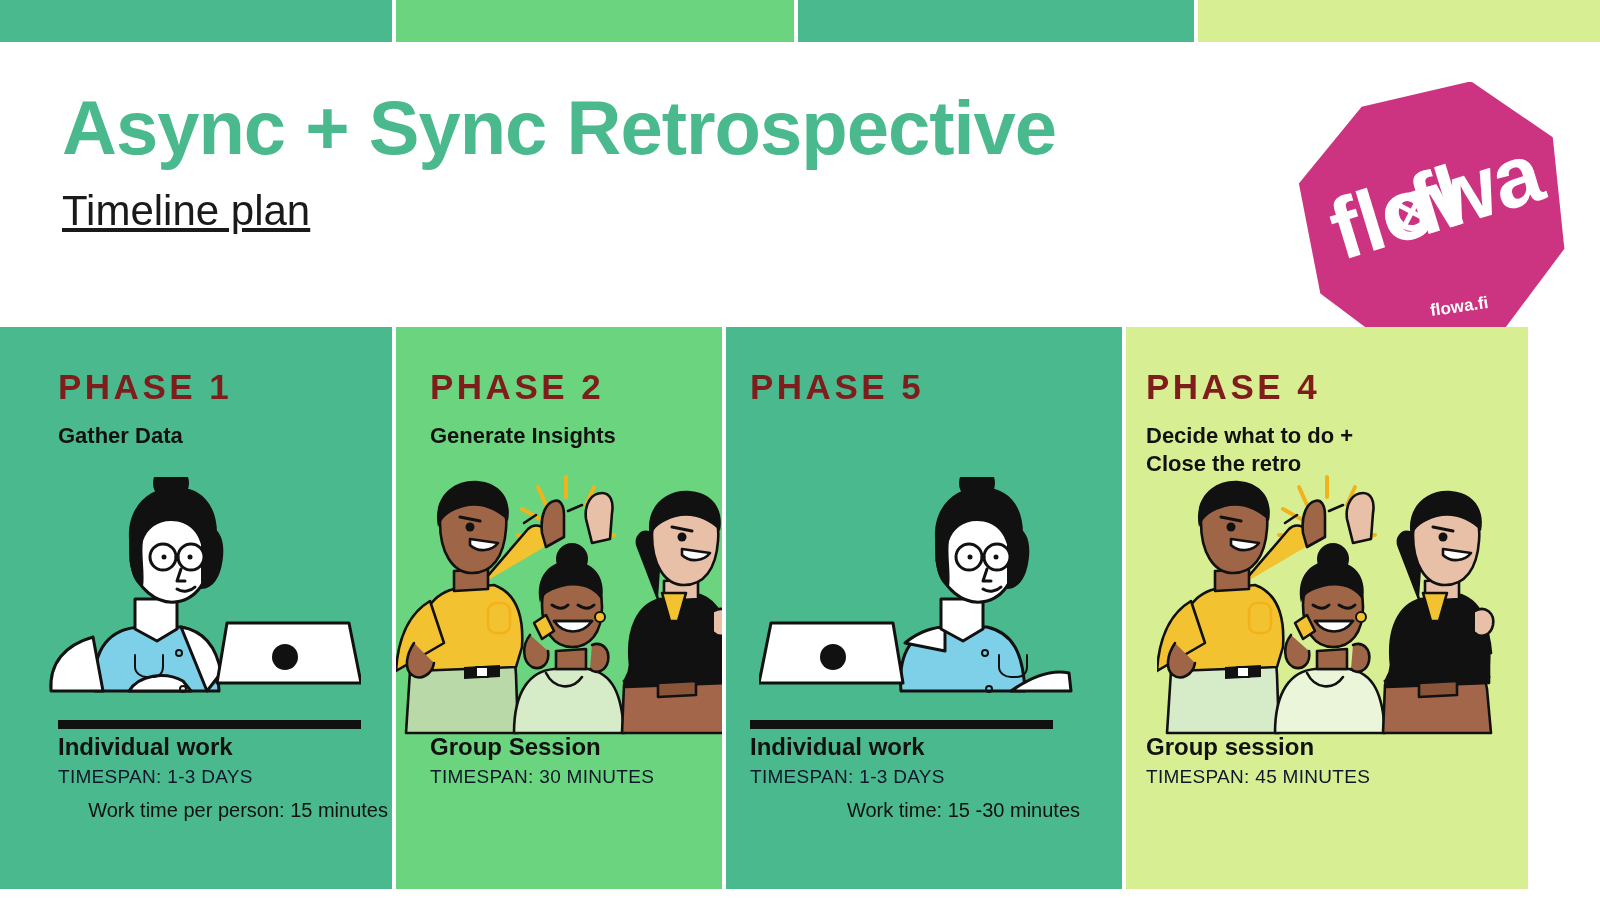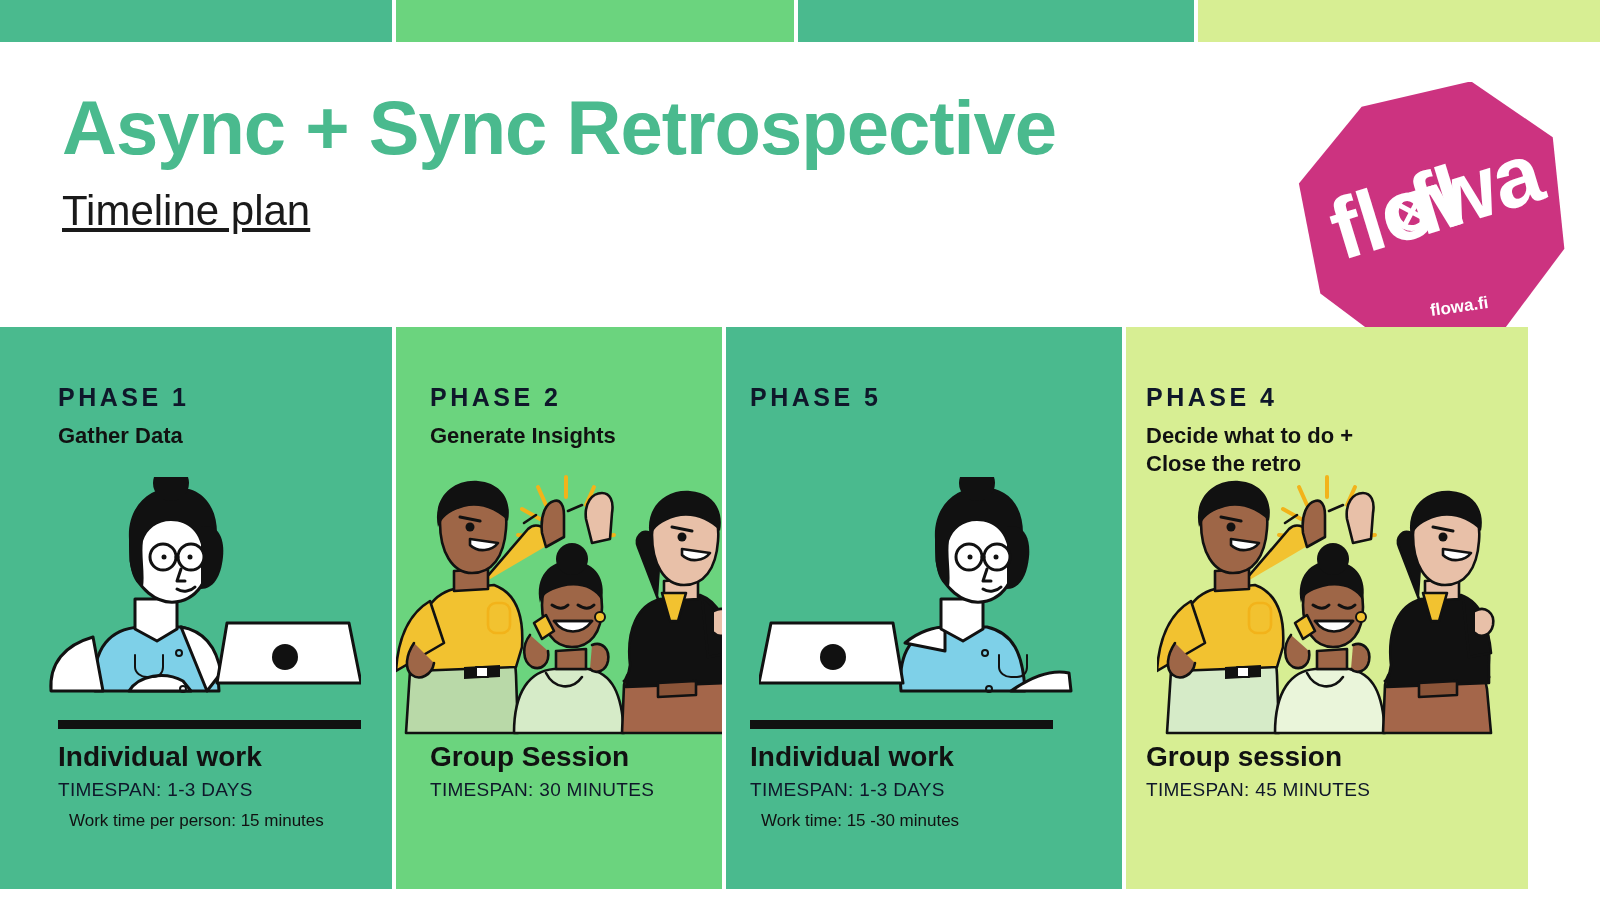--- a/index.html
+++ b/index.html
@@ -74,26 +74,25 @@
   .col {
     position: relative;
     height: 100%;
     overflow: hidden;
   }
   .colgap { width: 4px; height: 100%; background: #ffffff; }
 
   .phase-label {
     position: absolute;
     left: 58px; top: 40px;
-    font-size: 25px;
+    font-size: 35px;
     font-weight: 700;
     letter-spacing: 3.5px;
-    color: #0f172a;
+    color: #7f1d1d;
     white-space: nowrap;
-    margin-top: 16px;
   }
   .phase-sub {
     position: absolute;
     left: 58px; top: 95px;
     font-size: 22px;
     font-weight: 700;
     line-height: 1.25;
     color: #111111;
     white-space: pre-line;
   }
@@ -113,40 +112,41 @@
     background: #111111;
   }
 
   .foot {
     position: absolute;
     left: 58px;
     top: 404px;
     width: 330px;
   }
   .foot-title {
-    font-size: 28px;
+    font-size: 24px;
     font-weight: 700;
     color: #111111;
     line-height: 1.3;
-    margin: 8px 0 2px 0;
+    margin: 0 0 2px 0;
   }
   .foot-span {
     font-size: 19px;
     font-weight: 400;
     color: #0f172a;
     line-height: 1.35;
     margin: 0;
     letter-spacing: 0.3px;
   }
   .foot-note {
-    font-size: 17px;
+    font-size: 20px;
     font-weight: 400;
     color: #111111;
     line-height: 1.4;
-    margin: 6px 0 0 11px;
+    margin: 6px 0 0 0;
+    text-align: right;
   }
 
   .bottom-strip {
     position: absolute;
     left: 0; top: 889px;
     width: 1600px; height: 11px;
     background: #ffffff;
   }
 </style>
 </head>

